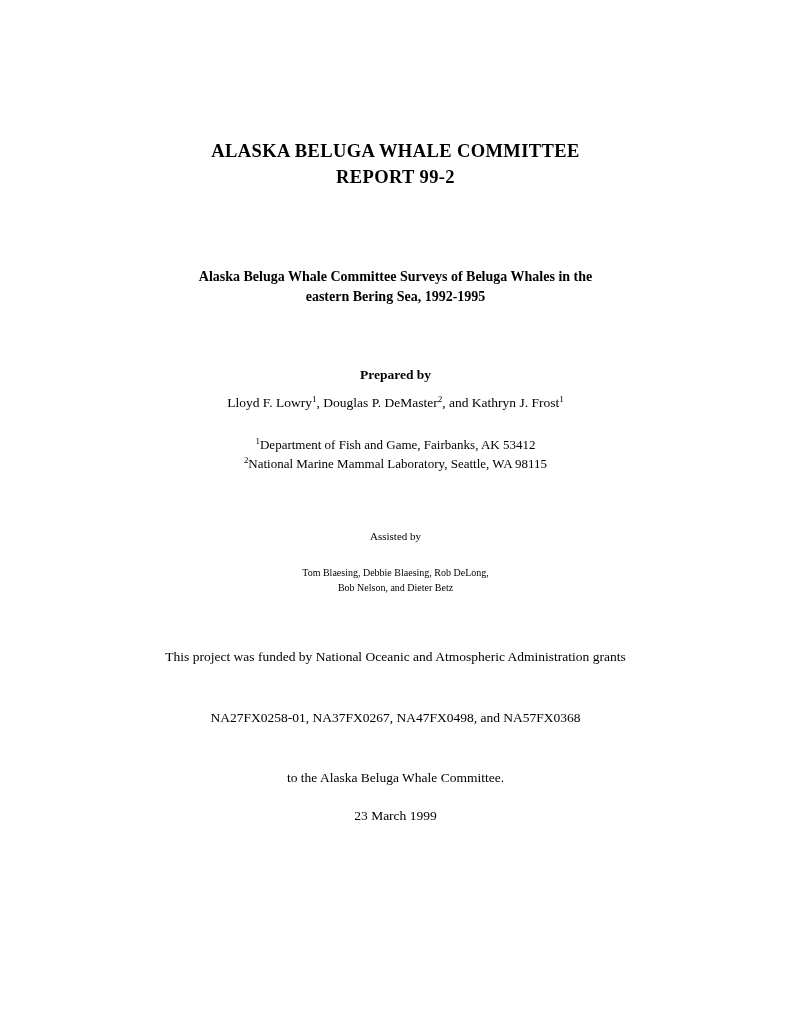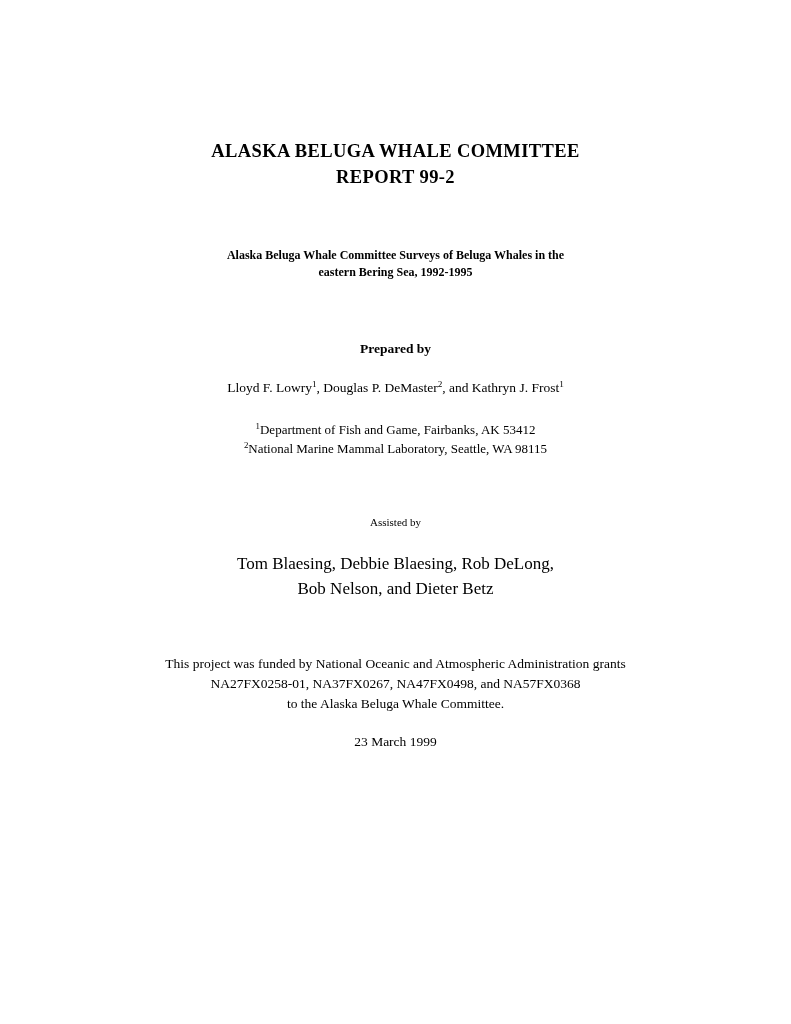--- a/index.html
+++ b/index.html
@@ -28,65 +28,66 @@
     margin-top: 138px;
     font-size: 18.5px;
     line-height: 1.42;
     letter-spacing: 0.4px;
   }
   .report-header .line {
     display: block;
     font-weight: bold;
   }
   .paper-title {
-    margin-top: 56px;
-    font-size: 12px;
+    margin-top: 76px;
+    font-size: 14px;
     font-weight: bold;
     line-height: 1.45;
   }
   .paper-title .line {
     display: block;
   }
   .prepared-label {
     margin-top: 60px;
     font-size: 13.5px;
     font-weight: bold;
   }
   .authors {
-    margin-top: 23px;
+    margin-top: 12px;
     font-size: 13.5px;
     text-align: center;
   }
   .affiliations {
     margin-top: 24px;
     font-size: 13px;
     line-height: 1.47;
   }
   .affiliations .line {
     display: block;
   }
   .assisted-label {
     margin-top: 57px;
     font-size: 11px;
   }
   .assistants {
     margin-top: 23px;
-    font-size: 17px;
+    font-size: 10px;
     line-height: 1.5;
   }
   .assistants .line {
     display: block;
   }
   .funding {
     margin-top: 52px;
     font-size: 13.5px;
     line-height: 1.5;
   }
   .funding .line {
     display: block;
+    margin-top: 40px;
   }
   .date {
     margin-top: 20px;
     font-size: 13.5px;
   }
   sup {
     font-size: 0.68em;
     vertical-align: super;
     line-height: 0;
   }

